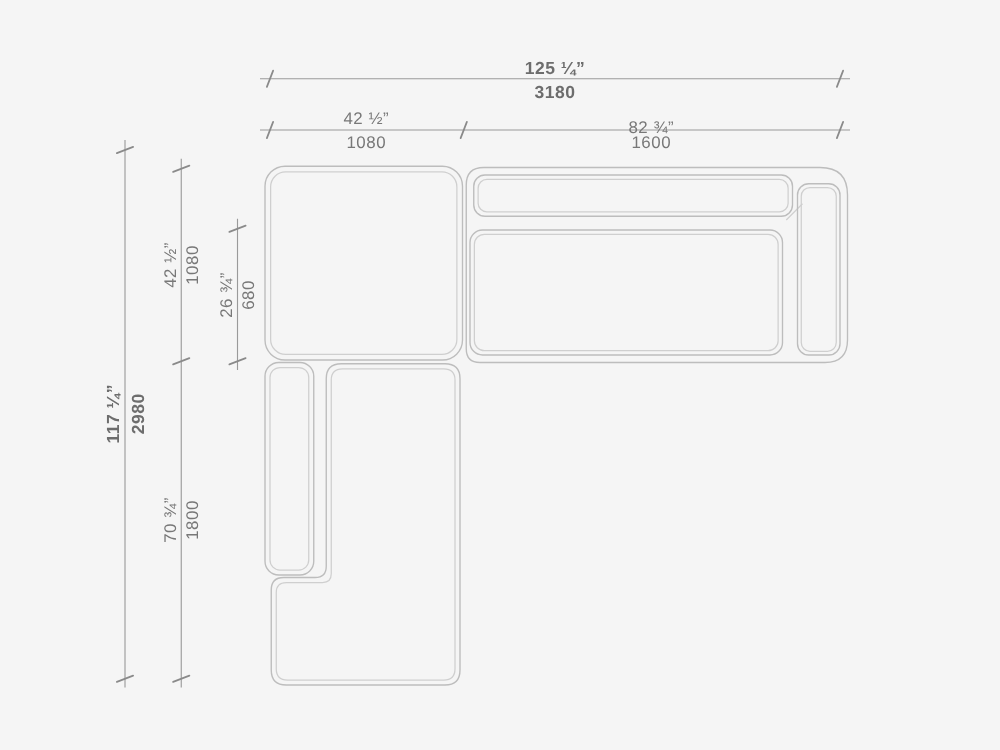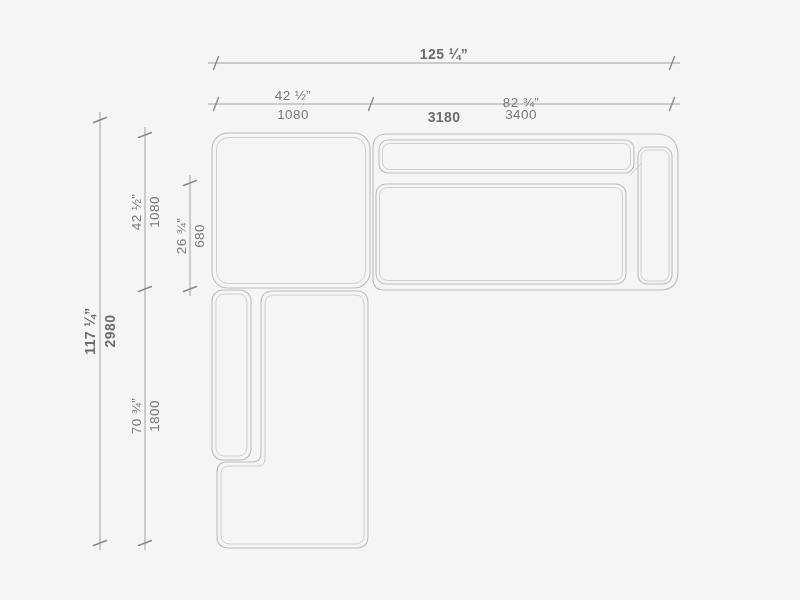--- a/index.html
+++ b/index.html
@@ -96,27 +96,27 @@
     </g>
 
     <g>
       <line class="dim-line" x1="190" y1="175" x2="190" y2="296"></line>
       <line class="tick" x1="183.5" y1="185.5" x2="196.5" y2="180.5"></line>
       <line class="tick" x1="183.5" y1="291.5" x2="196.5" y2="286.5"></line>
     </g>
   </svg>
 
   <div class="dim-label bold" style="left:444px;top:54px;">125 ¼”</div>
-  <div class="dim-label bold" style="left:444px;top:73px;margin-top:44px;">3180</div>
+  <div class="dim-label bold" style="left:444px;top:73px;">3180</div>
 
   <div class="dim-label" style="left:293px;top:95px;">42 ½”</div>
   <div class="dim-label" style="left:293px;top:114px;">1080</div>
 
   <div class="dim-label" style="left:521px;top:102px;">82 ¾”</div>
-  <div class="dim-label" style="left:521px;top:114px;">3400</div>
+  <div class="dim-label" style="left:521px;top:114px;">1600</div>
 
   <div class="dim-label vertical bold" style="left:90px;top:331px;">117 ¼”</div>
   <div class="dim-label vertical bold" style="left:110px;top:331px;">2980</div>
 
   <div class="dim-label vertical" style="left:136px;top:212px;">42 ½”</div>
   <div class="dim-label vertical" style="left:154px;top:212px;">1080</div>
 
   <div class="dim-label vertical" style="left:181px;top:236px;">26 ¾”</div>
   <div class="dim-label vertical" style="left:199px;top:236px;">680</div>
 

